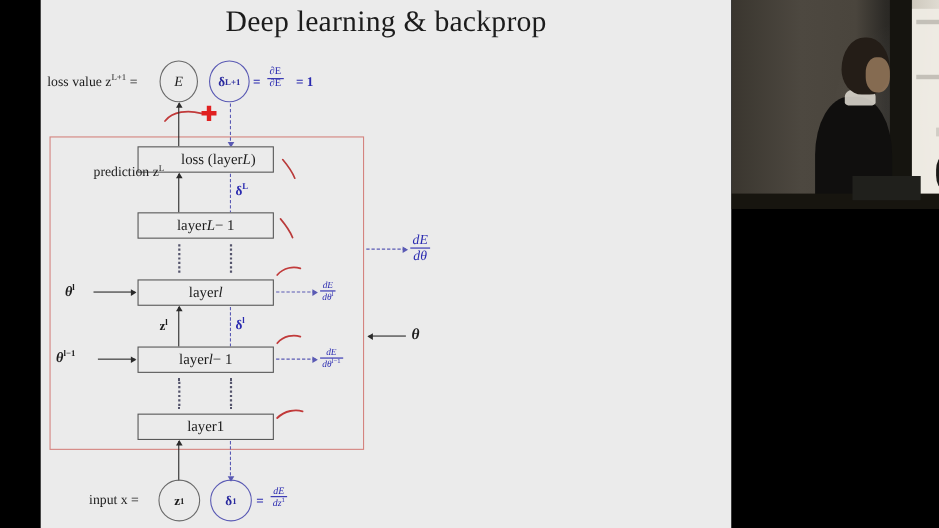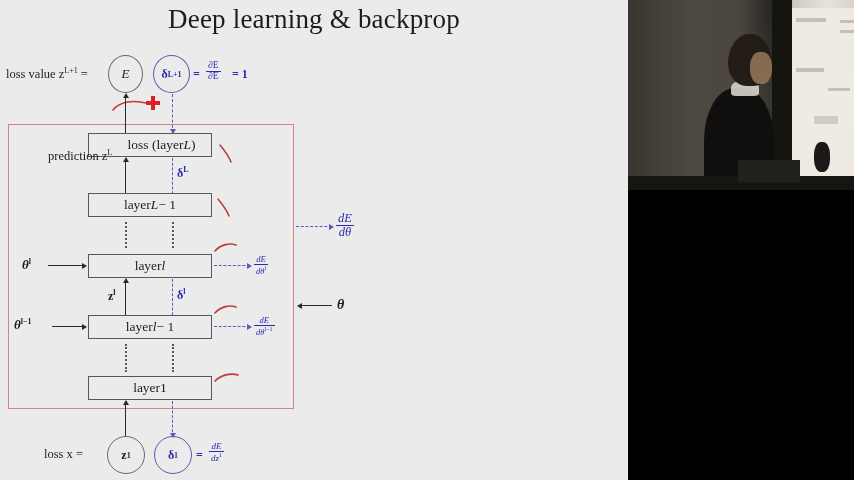--- a/index.html
+++ b/index.html
@@ -7,20 +7,21 @@
     margin: 0; padding: 0;
     width: 854px; height: 480px;
     background: #000;
     font-family: "Liberation Serif", serif;
     overflow: hidden;
   }
   #root {
     position: relative;
     width: 746px; height: 480px;
     background: #000;
+    margin-left: 37px;
   }
 
   
   #slide {
     position: absolute;
     left: 0; top: 0;
     width: 628px; height: 480px;
     background: #ebebeb;
     overflow: hidden;
   }
@@ -397,21 +398,21 @@
     <div class="frac" style="left:336px; top:212px; font-size:12.5px;">
       <span class="num"><i>dE</i></span>
       <span class="den"><i>dθ</i></span>
     </div>
 
     <div class="arrow-left" style="left:298px; top:305px; width:34px;"></div>
     <div class="lbl bold" style="left:337px; top:297px; font-size:14px;">
       <i>θ</i>
     </div>
 
-    <div class="lbl" style="left:44px; top:447px; font-size:12.5px;">loss x =</div>
+    <div class="lbl" style="left:44px; top:447px; font-size:12.5px;">input x =</div>
 
     <div class="circle grey" style="left:107px; top:436px; width:38px; height:38px; font-size:12px; font-weight:bold;">
       <span>z</span>
         <sup style="font-size:8px;">1</sup>
     </div>
 
     <div class="circle blue" style="left:154px; top:436px; width:38px; height:38px; font-size:12px; font-weight:bold;">
       <span>δ</span>
         <sup style="font-size:8px;">1</sup>
     </div>

